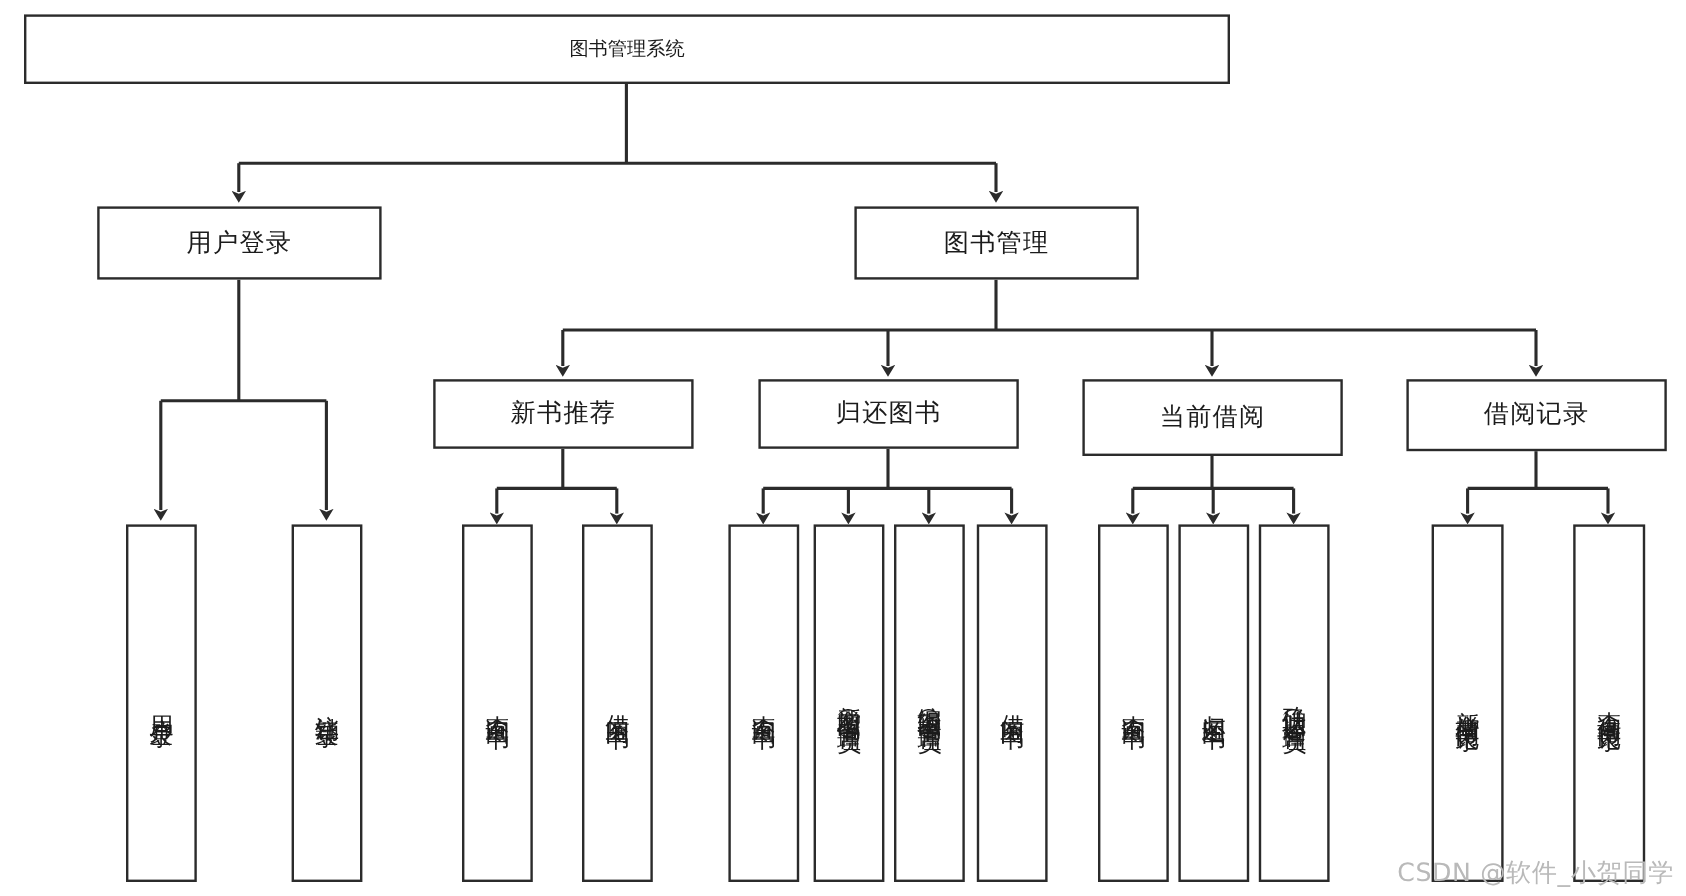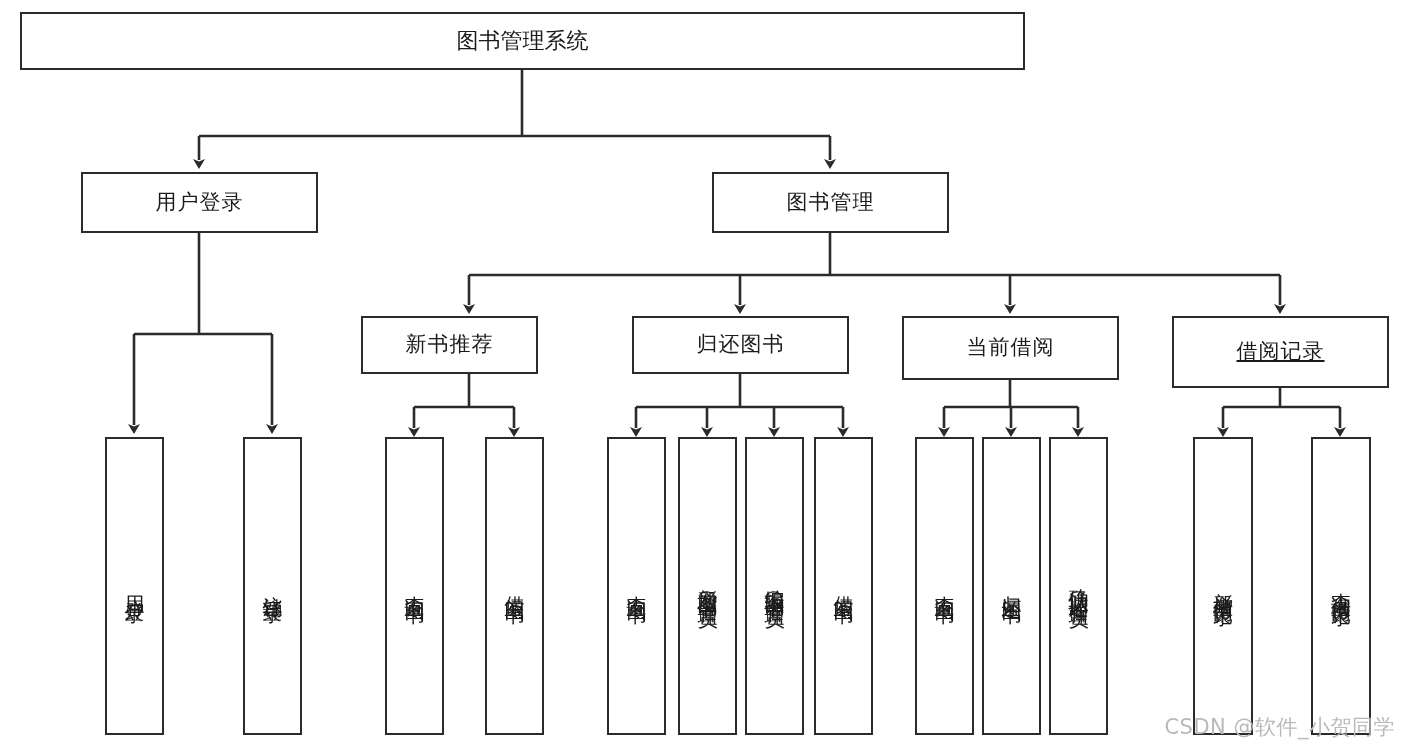--- a/index.html
+++ b/index.html
@@ -36,21 +36,21 @@
     text-align: center;
     color: #1b1b1b;
     z-index: 2;
   }
   .node.h {
     font-size: 21px;
     letter-spacing: 1px;
     line-height: 1.2;
   }
   .node.root {
-    font-size: 22px;
+    font-size: 16px;
   }
   .node.leaf {
     writing-mode: vertical-rl;
     text-orientation: upright;
     font-size: 20px;
     letter-spacing: 3px;
     line-height: 1.05;
     padding: 6px 0;
     align-items: center;
     justify-content: center;
@@ -126,30 +126,30 @@
     <span>图书管理系统</span>
   </div>
 
   <div class="node h" style="left:81px; top:172px; width:237px; height:61px;">
     <span>用户登录</span>
   </div>
   <div class="node h" style="left:712px; top:172px; width:237px; height:61px;">
     <span>图书管理</span>
   </div>
 
-  <div class="node h" style="left:361px; top:316px; width:177px; height:58px;justify-content:center;">
+  <div class="node h" style="left:361px; top:316px; width:217px; height:58px;justify-content:center;">
     <span>新书推荐</span>
   </div>
   <div class="node h" style="left:632px; top:316px; width:217px; height:58px;">
     <span>归还图书</span>
   </div>
   <div class="node h" style="left:902px; top:316px; width:217px; height:64px;">
     <span>当前借阅</span>
   </div>
-  <div class="node h" style="left:1172px; top:316px; width:217px; height:72px;text-decoration:underline;">
+  <div class="node h" style="left:1172px; top:316px; width:217px; height:60px;">
     <span>借阅记录</span>
   </div>
 
   <div class="node leaf" style="left:105px; top:437px; width:59px; height:298px;">
     <span>用户登录</span>
   </div>
   <div class="node leaf" style="left:243px; top:437px; width:59px; height:298px;">
     <span>注销登录</span>
   </div>
 

